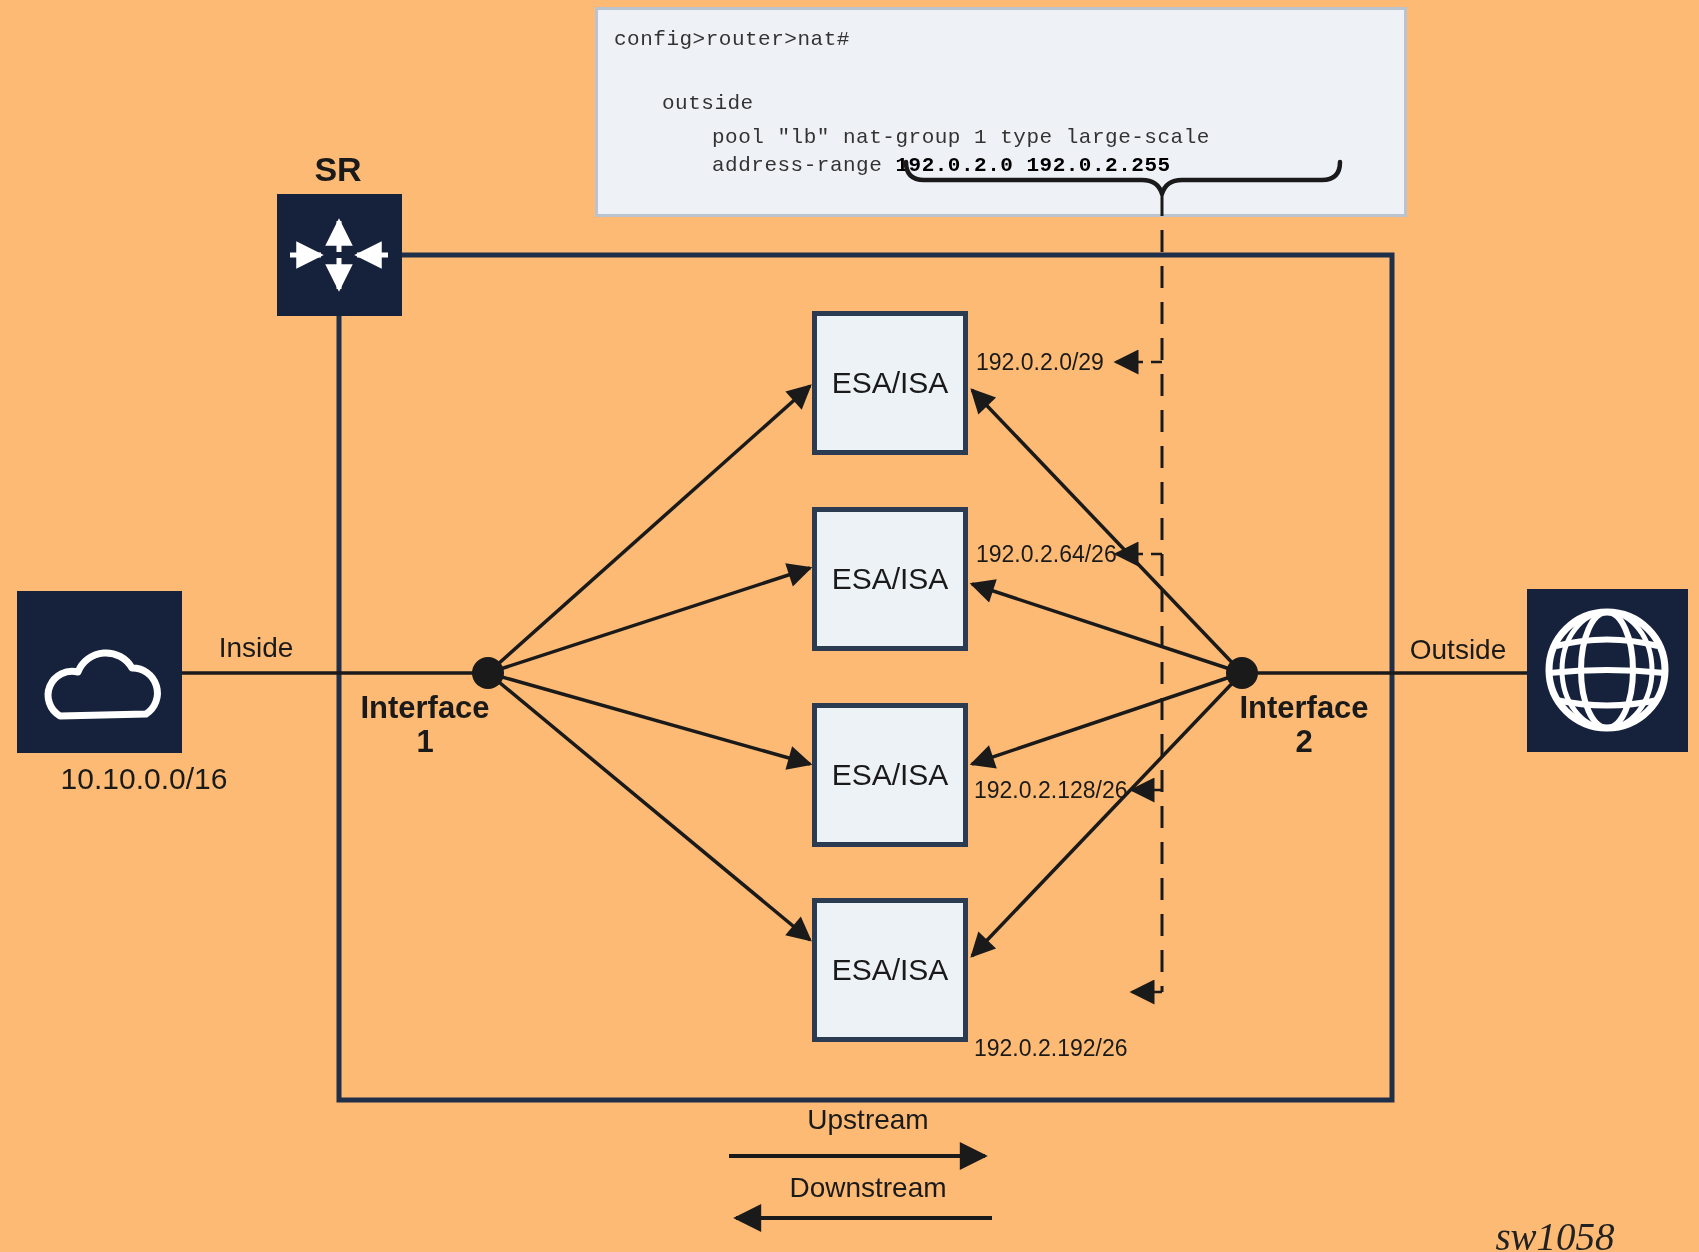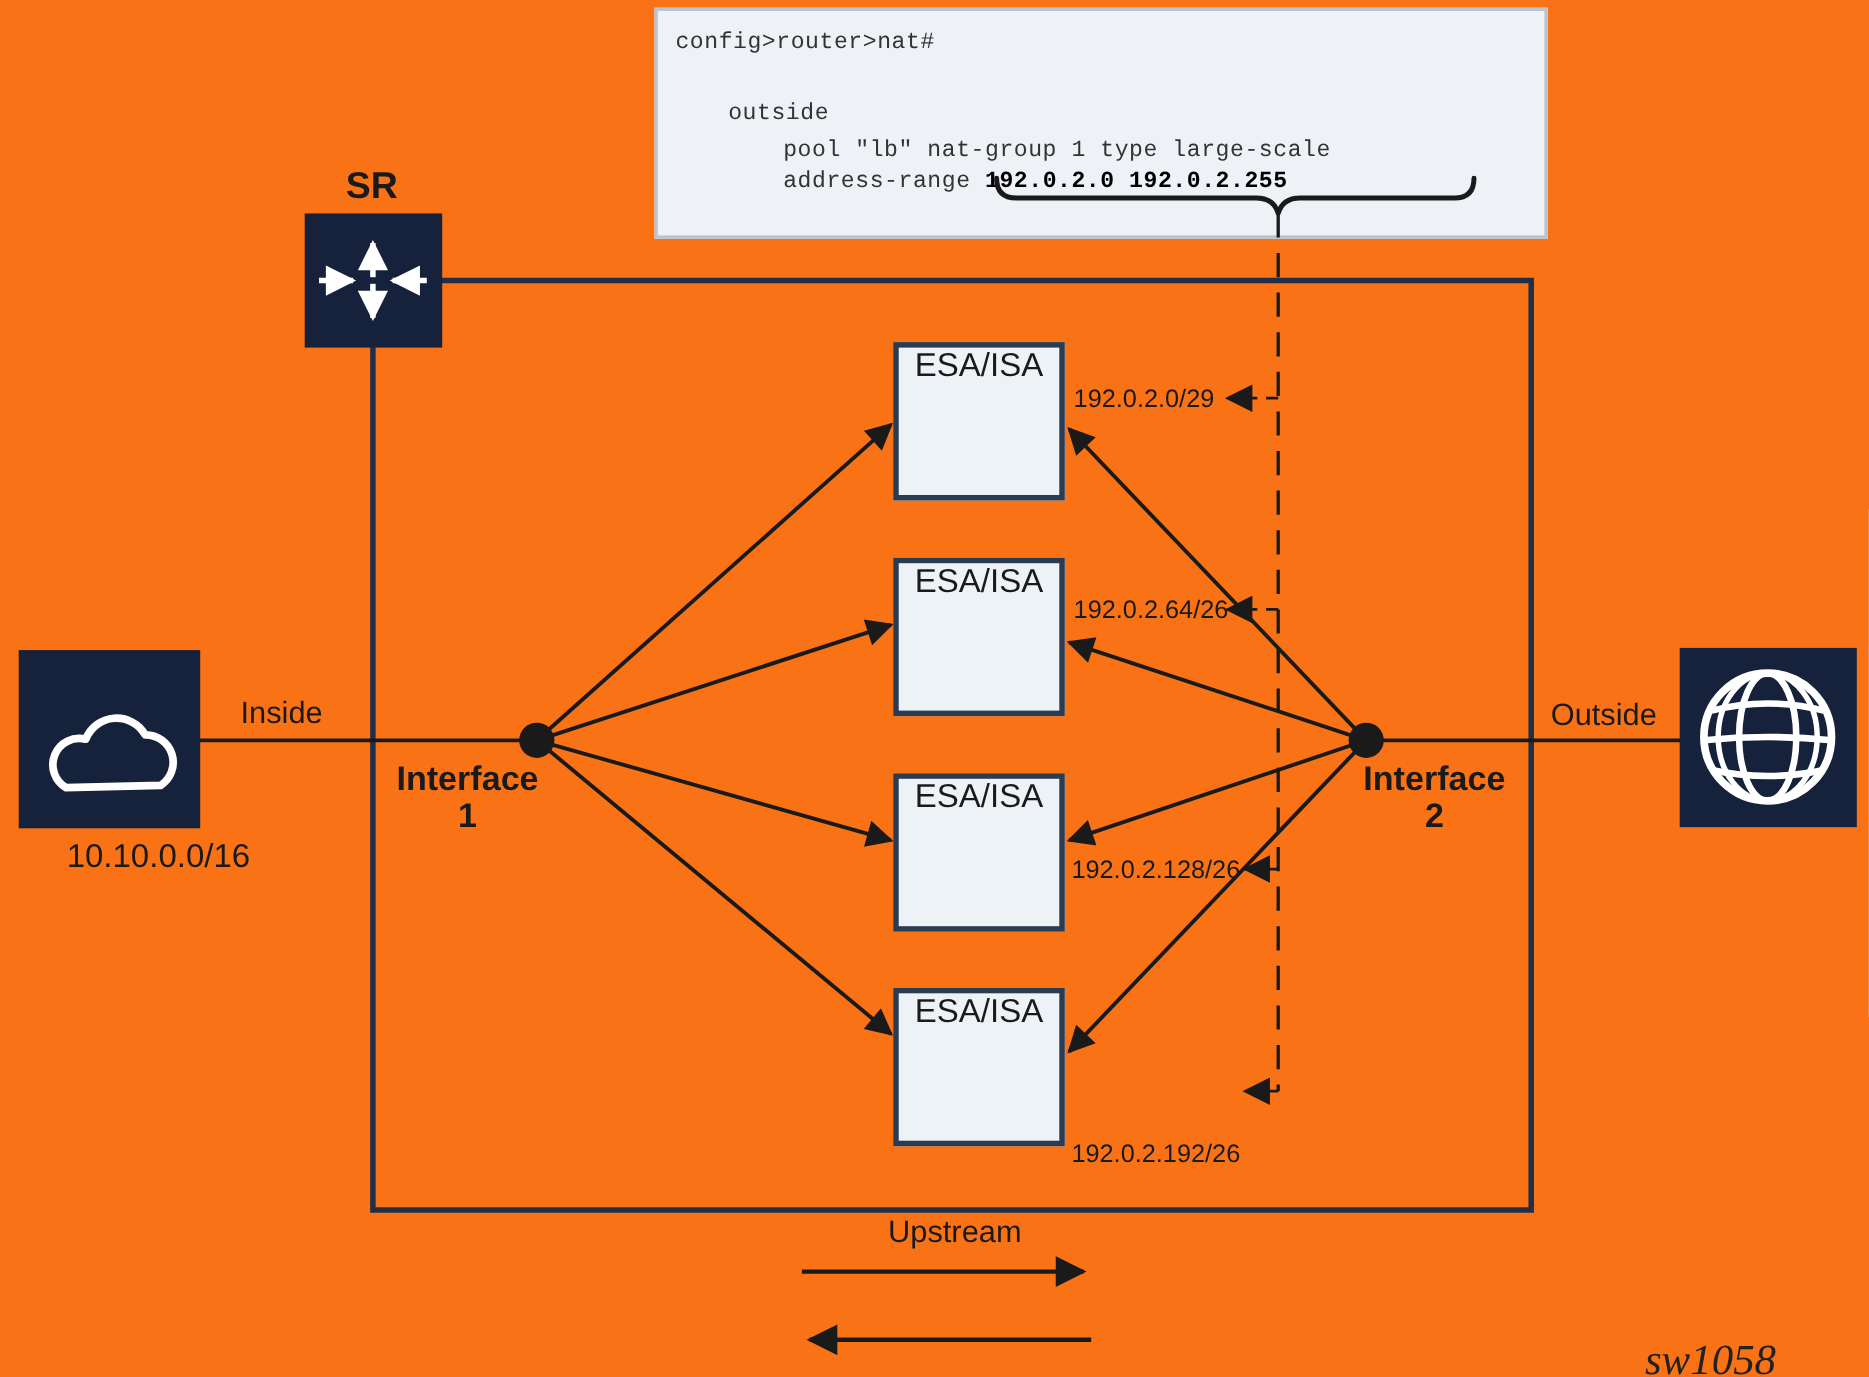--- a/index.html
+++ b/index.html
@@ -1,36 +1,36 @@
 <!DOCTYPE html>
 <html><head>
 <meta charset="utf-8">
 <style>
   html,body{margin:0;padding:0;background:#fff;}
   .canvas{
-    position:relative;width:1699px;height:1252px;background:#f97316;
+    position:relative;width:1699px;height:1252px;background:#fdba74;
     font-family:"Liberation Sans",sans-serif;color:#1a1a1a;overflow:hidden;
   }
   .lbl{position:absolute;white-space:nowrap;color:#1a1a1a;}
   .center{text-align:center;}
   
   .config-box{
     position:absolute;left:595px;top:7px;width:812px;height:210px;
     background:#eef2f7;border:3px solid #b9c4ce;box-sizing:border-box;
   }
   .cfg-line{
     position:absolute;font-family:"Liberation Mono","DejaVu Sans Mono",monospace;
     font-size:21px;color:#333;white-space:pre;letter-spacing:.5px;
   }
   .cfg-bold{font-weight:bold;color:#000;}
   
   .esa-box{
     position:absolute;left:812px;width:156px;height:144px;box-sizing:border-box;
     background:#edf2f7;border:5px solid #2b3b52;
-    display:flex;justify-content:center;
+    display:flex;align-items:center;justify-content:center;
     font-size:30px;color:#1a1a1a;
   }
   .subnet{position:absolute;font-size:23px;white-space:nowrap;}
   .iface{
     position:absolute;width:160px;text-align:center;font-weight:bold;
     font-size:31px;line-height:34px;
   }
   .big-label{font-size:28px;}
   .bold{font-weight:bold;}
   .watermark{
@@ -173,16 +173,17 @@
     <div>2</div>
   </div>
 
   <div class="subnet" style="left:976px;top:349px;">192.0.2.0/29</div>
   <div class="subnet" style="left:976px;top:541px;">192.0.2.64/26</div>
   <div class="subnet" style="left:974px;top:777px;">192.0.2.128/26</div>
   <div class="subnet" style="left:974px;top:1035px;">192.0.2.192/26</div>
 
   <div class="lbl center big-label" style="left:738px;top:1104px;width:260px;">Upstream</div>
 
+  <div class="lbl center big-label" style="left:738px;top:1172px;width:260px;">Downstream</div>
 
   <div class="watermark">sw1058</div>
 
 </div>
 
 </body></html>

